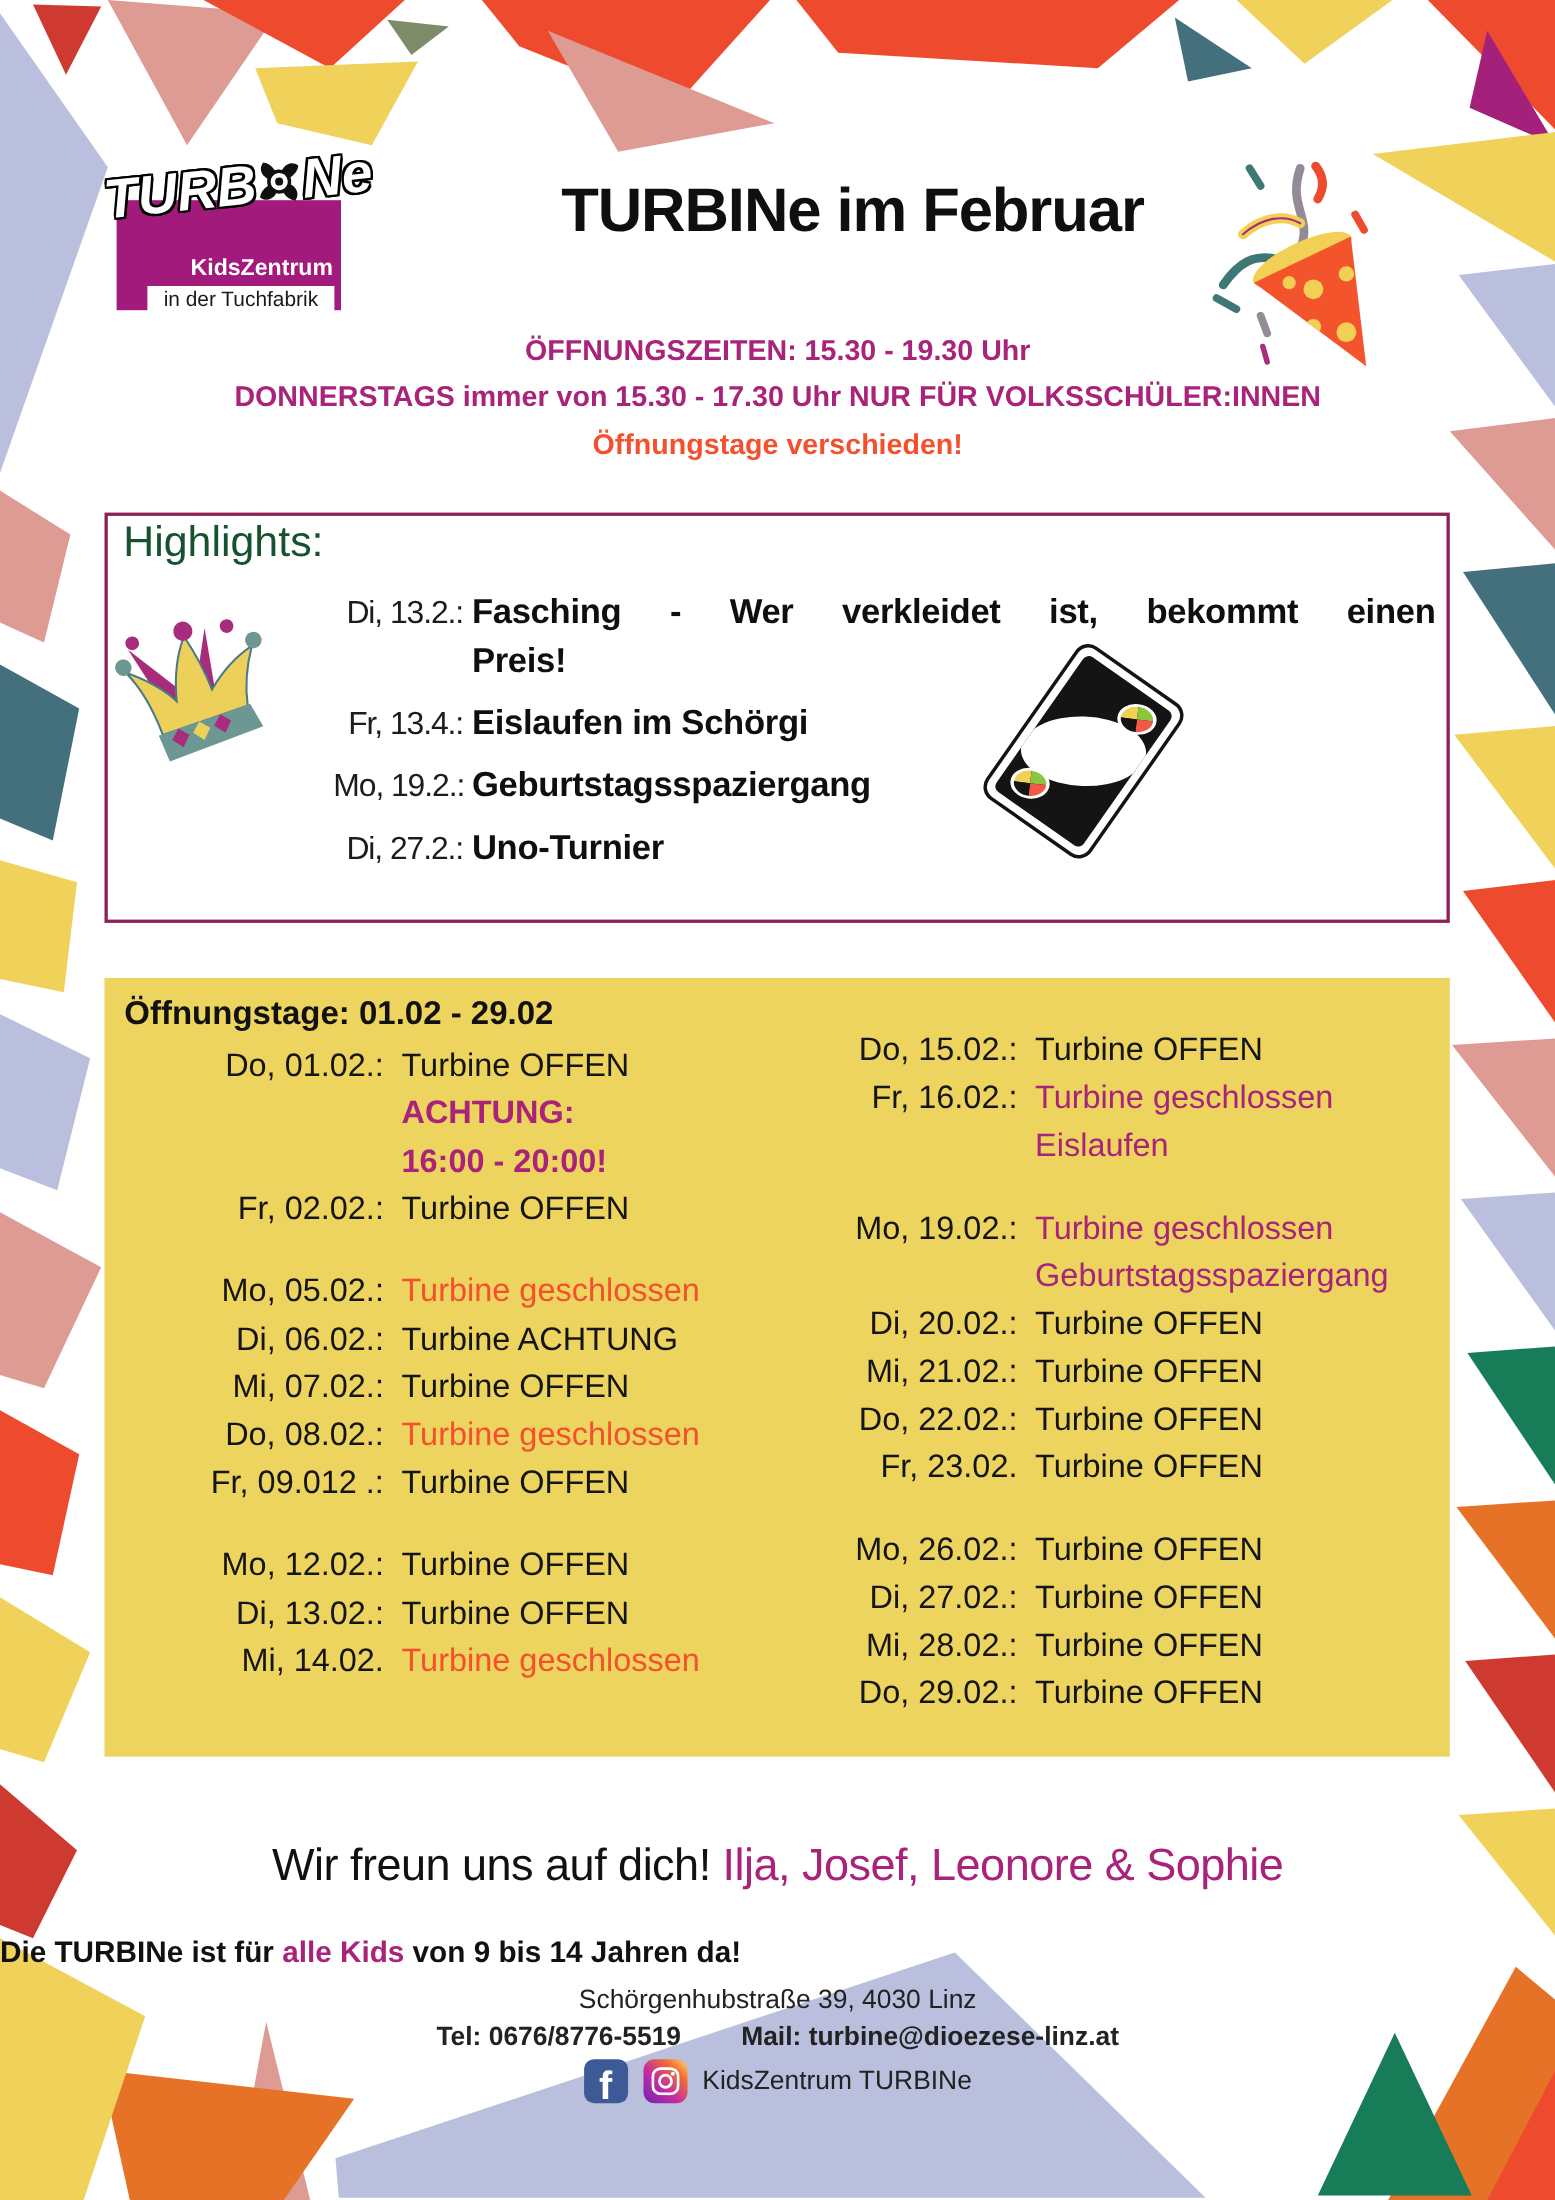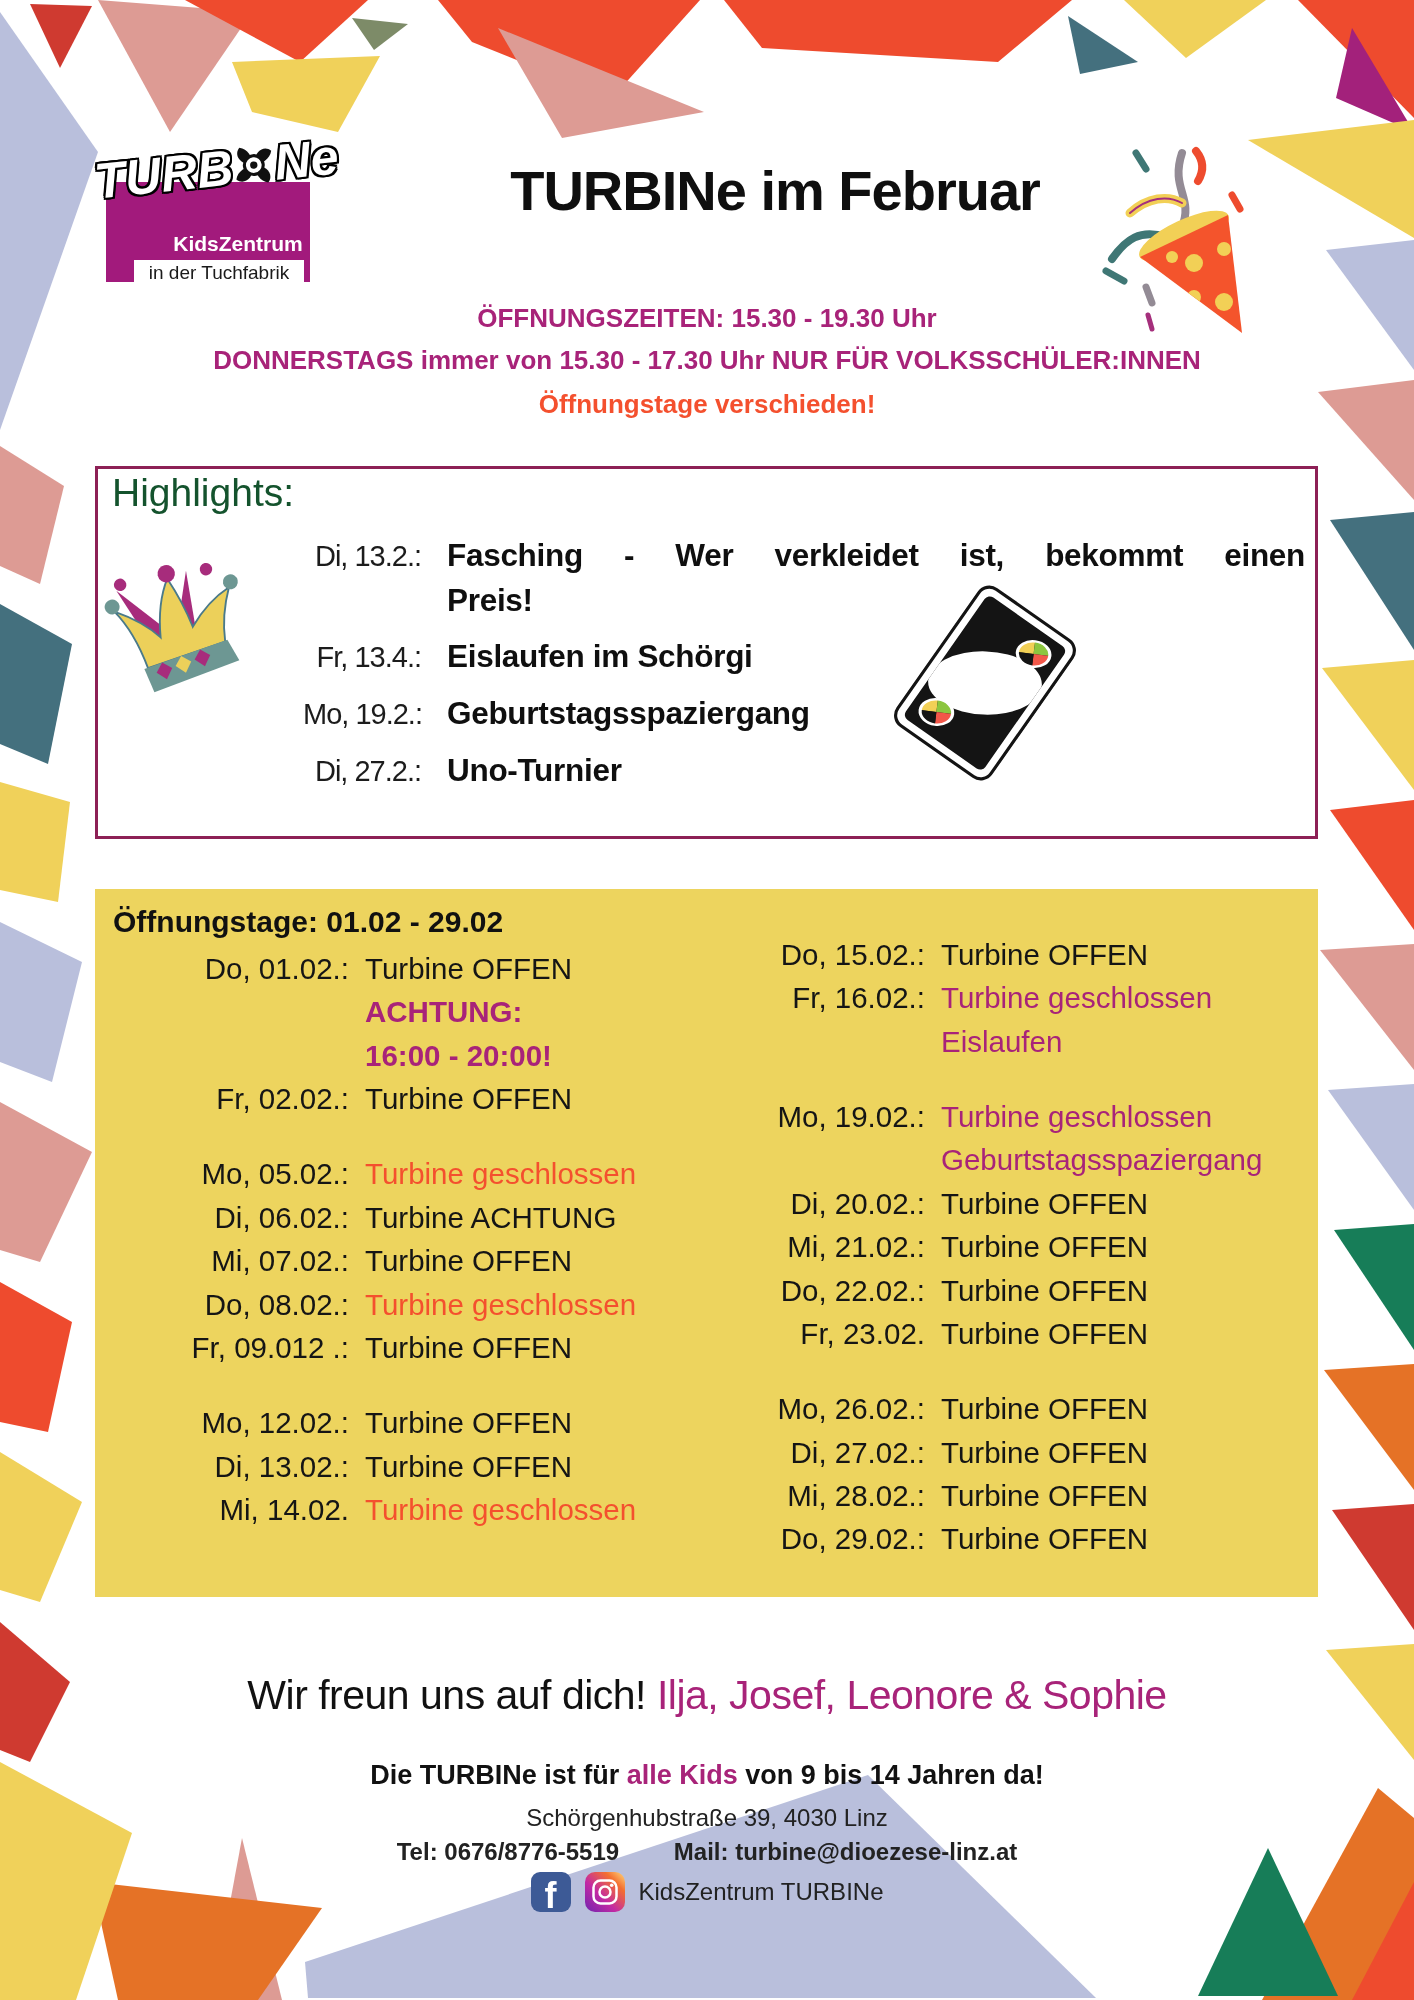--- a/index.html
+++ b/index.html
@@ -25,21 +25,21 @@
   .hline{position:absolute;left:0;width:100%;text-align:center;font-weight:700;}
   .hline1{top:303px;font-size:26px;color:#a82379;}
   .hline2{top:345px;font-size:26px;color:#a82379;}
   .hline3{top:389px;font-size:26px;color:#f4502e;}
 
   
   .highlights{position:absolute;left:95px;top:466px;width:1223px;height:373px;border:3px solid #8d2056;background:#fff;box-sizing:border-box;}
   .highlights h2{position:absolute;left:14px;top:2px;margin:0;font-size:39px;font-weight:400;color:#14532d;text-align:right;}
   .crown{position:absolute;left:6px;top:76px;width:162px;height:162px;}
   .hl-rows{position:absolute;left:205px;top:64px;right:10px;}
-  .hl-row{display:grid;grid-template-columns:118px 1fr;column-gap:26px;margin-top:12px;align-items:baseline;}
+  .hl-row{display:grid;grid-template-columns:118px 1fr;column-gap:8px;margin-top:12px;align-items:baseline;}
   .hl-row:first-child{margin-top:0;}
   .hl-date{font-size:29px;color:#1c1c1c;text-align:right;white-space:nowrap;letter-spacing:-1px;}
   .hl-event{font-size:31.5px;font-weight:700;color:#0f0f0f;letter-spacing:-0.3px;line-height:1.42;}
   .just{text-align:justify;text-align-last:justify;}
   .uno-wrap{position:absolute;left:828px;top:128px;width:118px;height:172px;transform:rotate(35deg);}
   .uno-wrap svg{width:100%;height:100%;}
 
   
   .schedule{position:absolute;left:95px;top:889px;width:1223px;height:708px;background:#edd45e;display:flex;box-sizing:border-box;padding:16px 0 0 16px;}
   .col-left{width:586px;}
@@ -53,21 +53,21 @@
   .s.closed-o{color:#f4502e;}
   .s.closed-m{color:#a82379;}
   .srow.note .n{padding-left:254px;color:#a82379;}
   .srow.note-bold .n{font-weight:700;}
   .col-right .srow.note .n{padding-left:244px;}
   .gap{margin-top:32px;}
 
   
   .f-great{position:absolute;top:1672px;left:0;width:100%;text-align:center;font-size:41px;letter-spacing:-0.5px;color:#111;}
   .f-great .names{color:#a82379;}
-  .f-kids{position:absolute;top:1760px;left:0;width:100%;text-align:center;font-size:27px;font-weight:700;color:#111;}
+  .f-kids{position:absolute;top:1760px;left:0;width:100%;text-align:left;font-size:27px;font-weight:700;color:#111;}
   .f-kids .hl{color:#a82379;}
   .f-addr{position:absolute;top:1804px;left:0;width:100%;text-align:center;font-size:24px;color:#222;}
   .f-tel{position:absolute;top:1838px;left:0;width:100%;text-align:center;font-size:24px;color:#222;font-weight:bold;}
   .f-tel .mail{margin-left:48px;}
   .f-social{position:absolute;top:1872px;left:0;width:100%;display:flex;justify-content:center;align-items:center;gap:14px;font-size:24px;color:#222;}
   .fb{width:40px;height:40px;background:#3d5a96;border-radius:9px;color:#fff;display:flex;align-items:flex-end;justify-content:center;font-weight:700;font-size:36px;line-height:0.92;overflow:hidden;}
   .ig{width:40px;height:40px;border-radius:10px;background:linear-gradient(45deg,#7024b0 0%,#c32aa3 40%,#f46f30 75%,#ffdc7d 100%);display:flex;align-items:center;justify-content:center;}
 </style>
 </head>
 <body>

